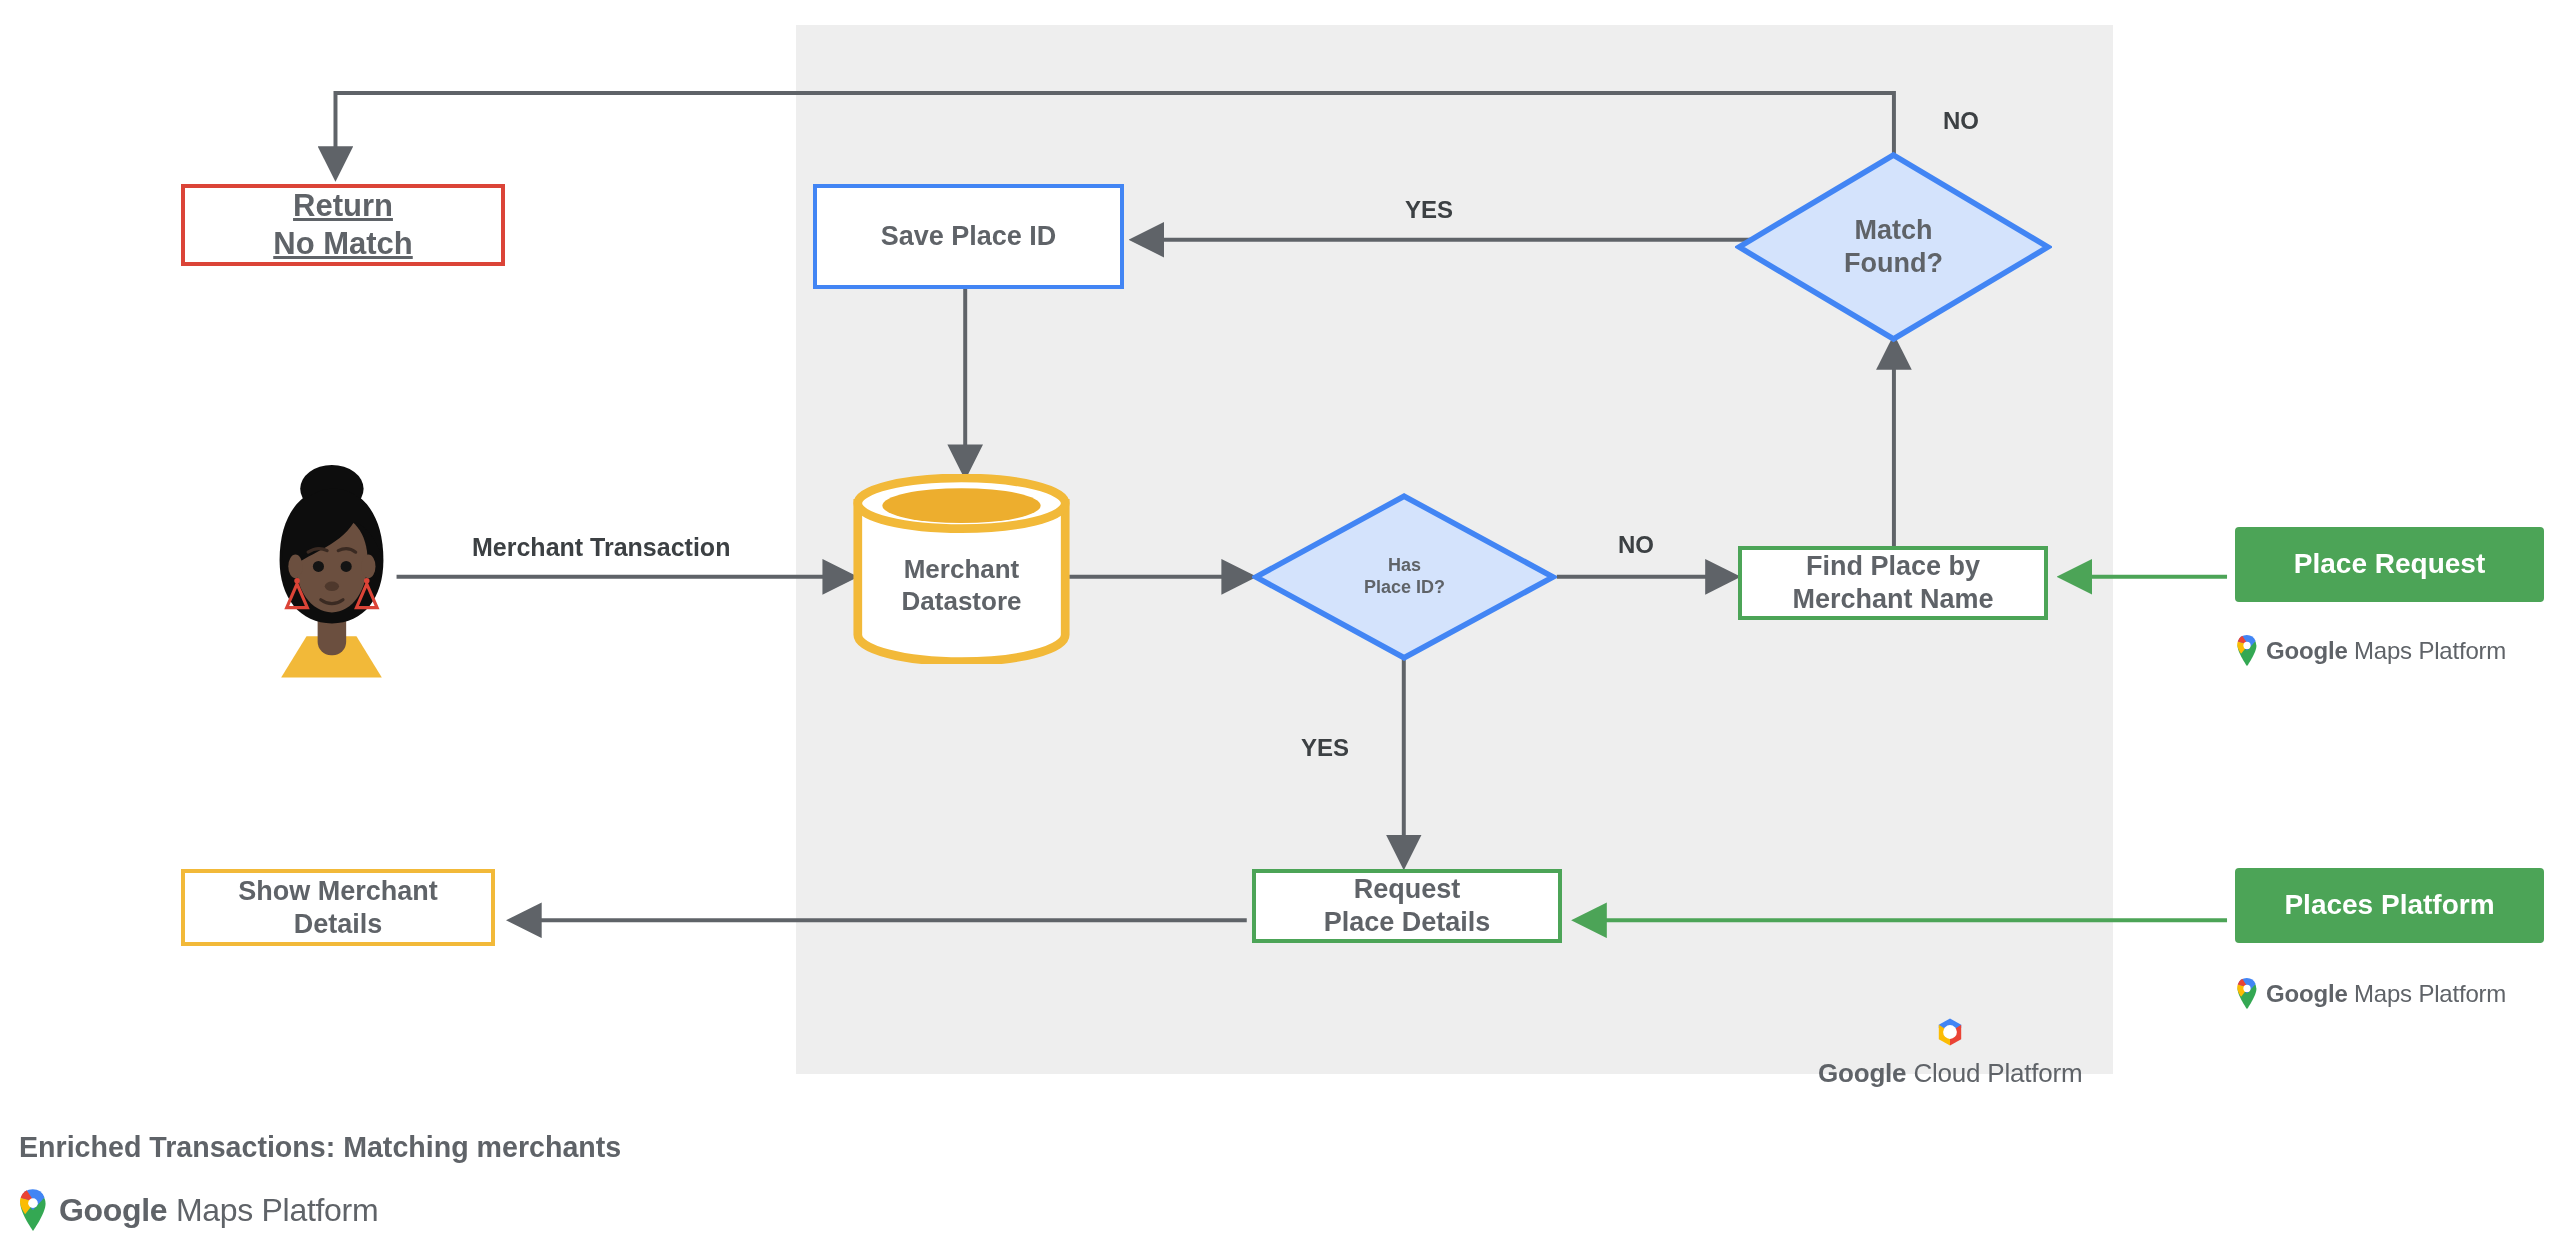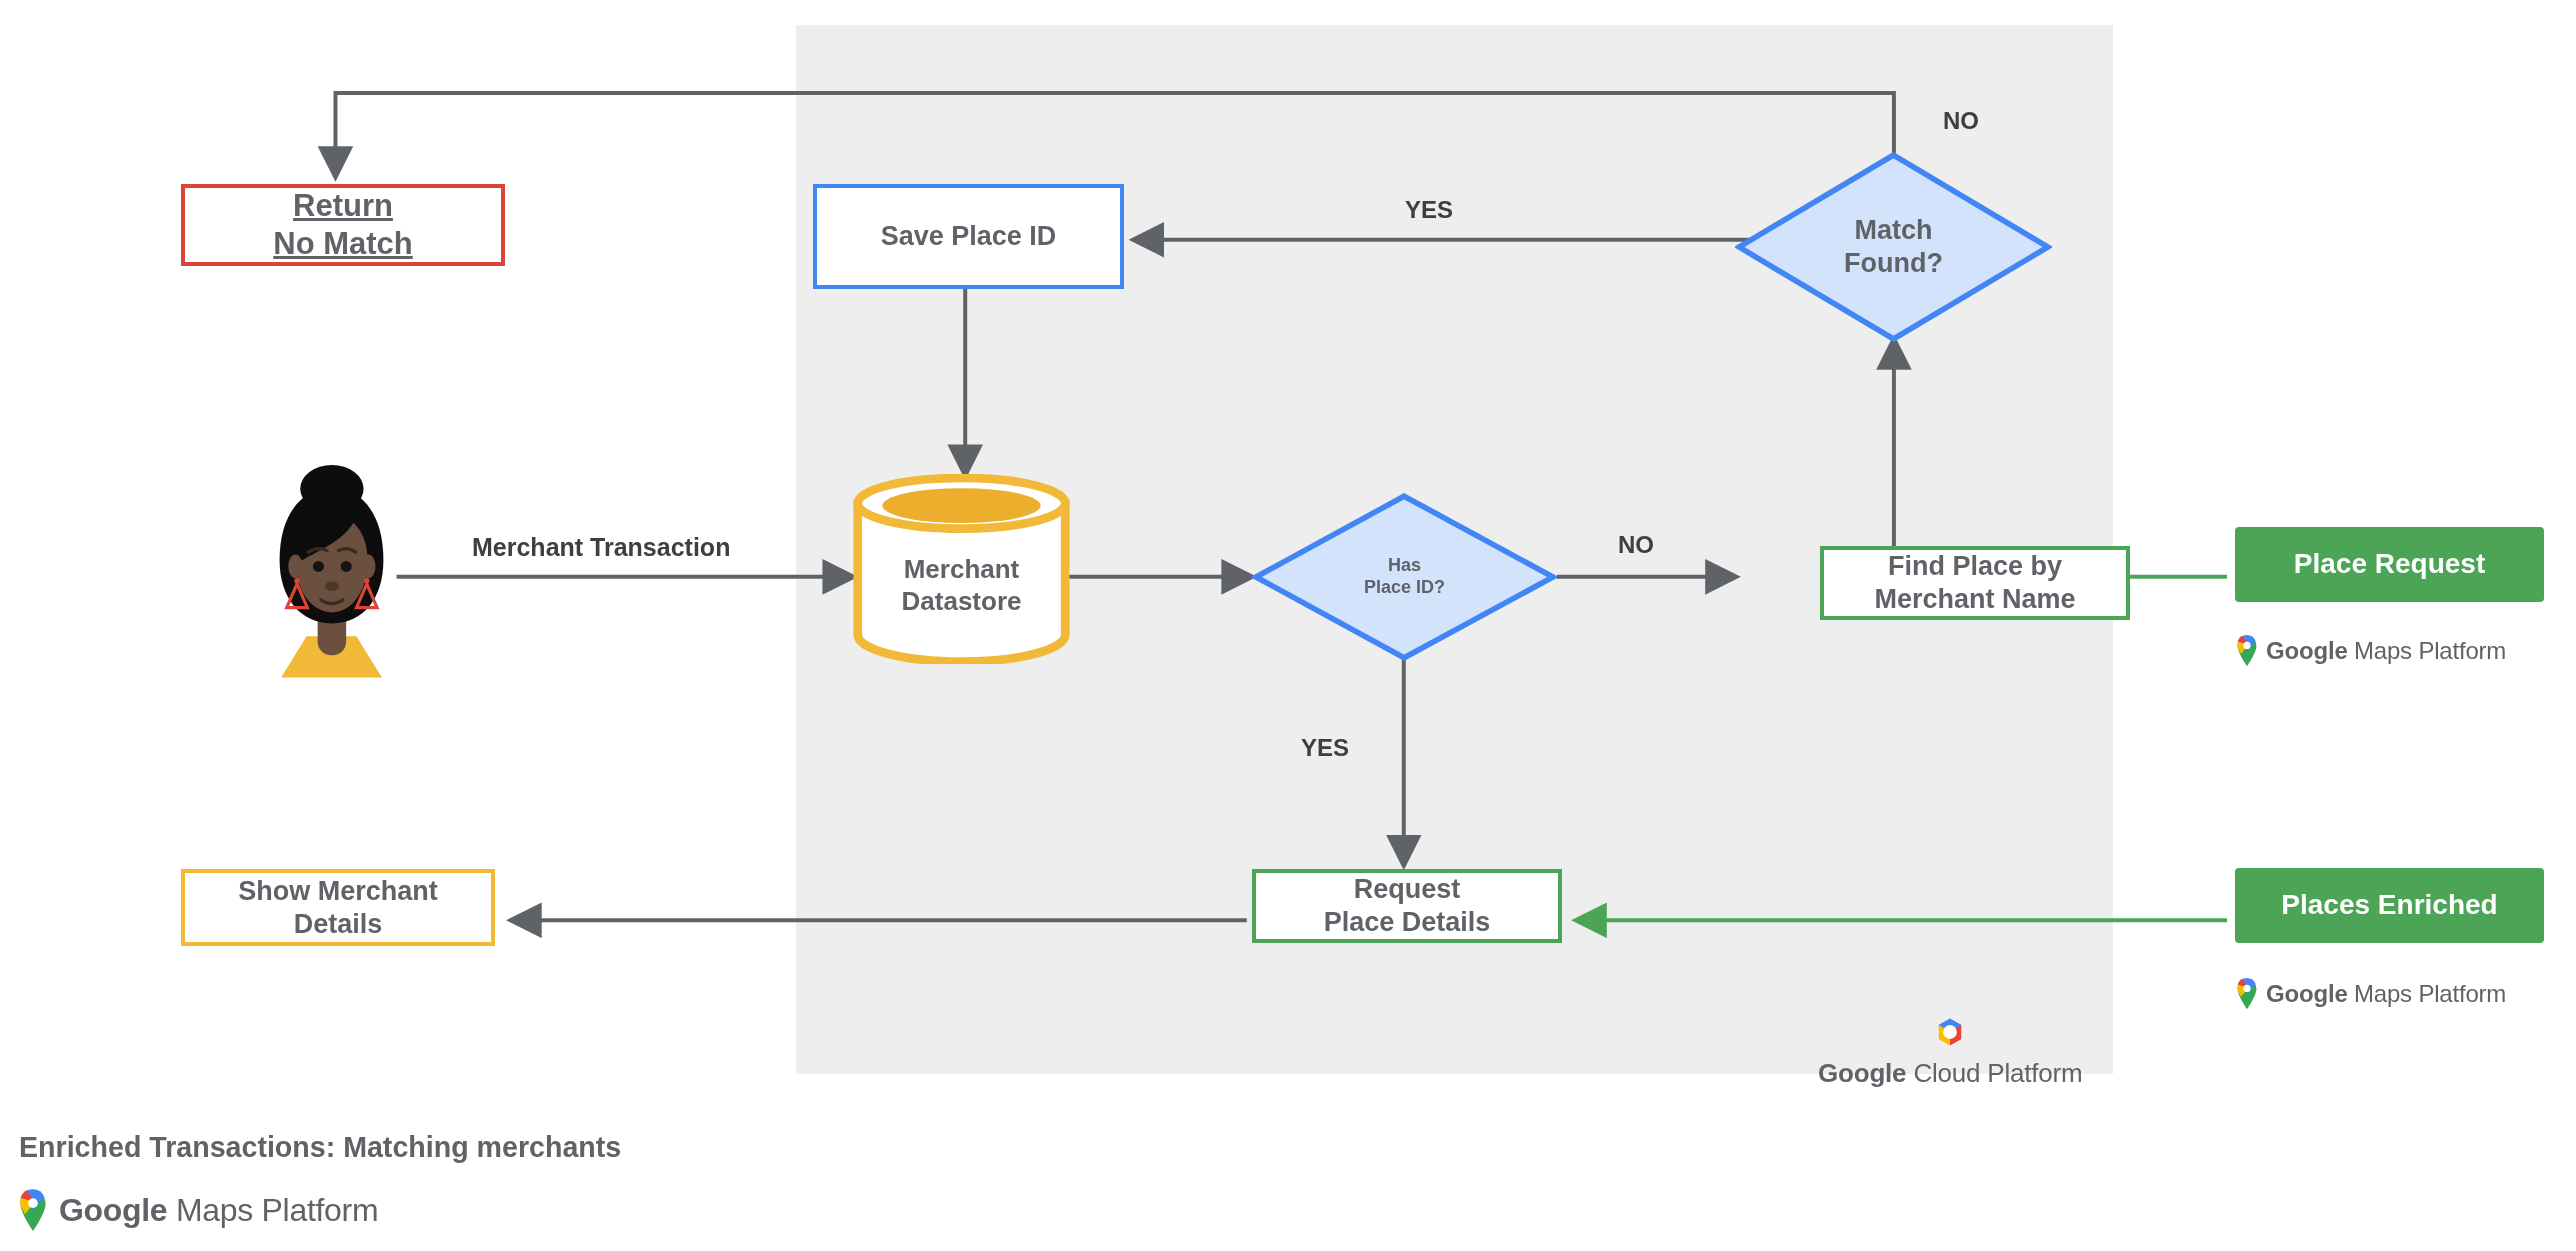--- a/index.html
+++ b/index.html
@@ -193,32 +193,32 @@
   </div>
 
   <div class="diamond-wrap" style="left:1252px; top:492px; width:305px; height:170px;">
     <svg width="305" height="170" viewBox="0 0 385 214">
       <polygon points="192,5 380,107 192,209 5,107" fill="#d4e3fc" stroke="#4285f4" stroke-width="7"></polygon>
     </svg>
     <div class="diamond-label" style="font-size:18px;text-align:center;">Has
 Place ID?</div>
   </div>
 
-  <div class="node box box-green" style="left:1820px; top:546px; width:310px; height:74px; font-size:27px;">Find Place by
+  <div class="node box box-green" style="left:1738px; top:546px; width:310px; height:74px; font-size:27px;">Find Place by
 Merchant Name</div>
 
   <div class="node chip-green" style="left:2235px; top:527px; width:309px; height:75px; font-size:28px;">Place Request</div>
 
   <div class="node box box-green" style="left:1252px; top:869px; width:310px; height:74px; font-size:27px;">Request
 Place Details</div>
 
   <div class="node box box-amber" style="left:181px; top:869px; width:314px; height:77px; font-size:27px;">Show Merchant
 Details</div>
 
-  <div class="node chip-green" style="left:2235px; top:868px; width:309px; height:75px; font-size:28px;">Places Enriched</div>
+  <div class="node chip-green" style="left:2235px; top:868px; width:309px; height:75px; font-size:28px;">Places Platform</div>
 
   <div class="avatar" style="left:262px; top:465px; width:139px; height:214px;">
     <svg width="139" height="214" viewBox="0 0 175 270">
 
       <path d="M24,268 L56,216 L119,216 L151,268 Z" fill="#f2b939"></path>
 
       <rect x="70" y="180" width="36" height="60" rx="17" fill="#6b4f3f"></rect>
 
       <path d="M22,120 C22,56 56,28 88,28 C120,28 153,56 153,120 C153,168 128,200 88,200 C48,200 22,168 22,120 Z" fill="#0d0d0d"></path>
 

